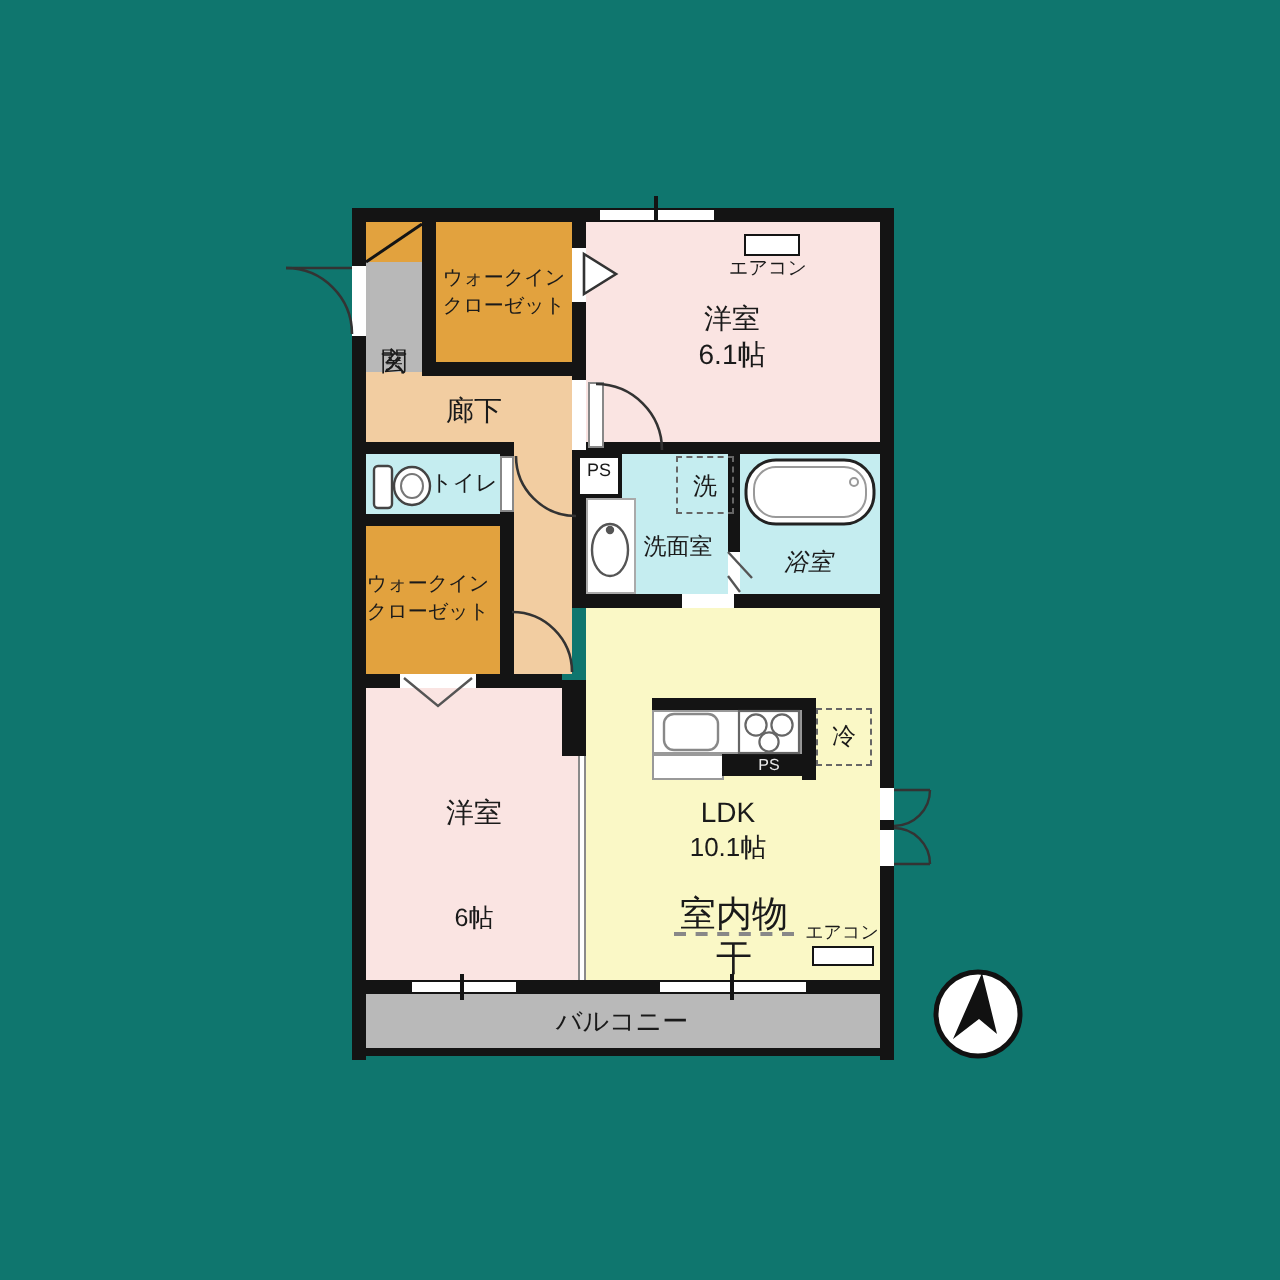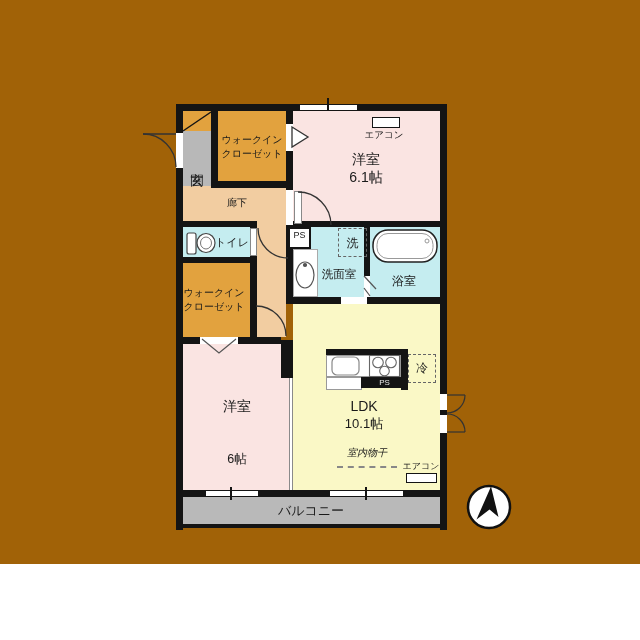--- a/index.html
+++ b/index.html
@@ -1,16 +1,16 @@
 <!DOCTYPE html>
 <html><head>
 <meta charset="utf-8">
 <style>
   html,body{margin:0;padding:0;background:#ffffff;}
-  #canvas{position:relative;width:640px;height:564px;background:#a16207;overflow:hidden;
+  #canvas{position:relative;width:640px;height:640px;background:#0f766e;overflow:hidden;
           font-family:"Liberation Sans","DejaVu Sans",sans-serif;color:#1a1a1a;}
   .abs{position:absolute;box-sizing:border-box;}
   .fill{position:absolute;box-sizing:border-box;}
   .wall{position:absolute;background:#141414;box-sizing:border-box;z-index:3;}
   .open{position:absolute;background:#ffffff;box-sizing:border-box;z-index:4;}
   .leaf{position:absolute;background:#ffffff;border:1px solid #888;box-sizing:border-box;z-index:5;}
   .win{position:absolute;background:#ffffff;border-top:1px solid #141414;border-bottom:1px solid #141414;box-sizing:border-box;z-index:4;}
   .tick{position:absolute;background:#141414;z-index:5;}
   .lbl{position:absolute;z-index:8;text-align:center;line-height:1.2;white-space:pre-line;}
   .box{position:absolute;box-sizing:border-box;z-index:6;}
@@ -153,30 +153,30 @@
     </g>
   </svg>
 
   <div class="lbl vert" style="left:189px;top:141px;height:46px;font-size:13px;">玄関</div>
   <div class="lbl" style="left:214px;top:133px;width:76px;font-size:10px;line-height:1.35;">ウォークイン
 クローゼット</div>
   <div class="lbl" style="left:181px;top:286px;width:66px;font-size:10px;line-height:1.35;">ウォークイン
 クローゼット</div>
   <div class="lbl" style="left:326px;top:151px;width:80px;font-size:14px;">洋室</div>
   <div class="lbl" style="left:326px;top:169px;width:80px;font-size:14px;">6.1帖</div>
-  <div class="lbl" style="left:207px;top:197px;width:60px;font-size:10px;">廊下</div>
+  <div class="lbl" style="left:207px;top:197px;width:60px;font-size:14px;">廊下</div>
   <div class="lbl" style="left:209px;top:236px;width:46px;font-size:11px;">トイレ</div>
   <div class="lbl" style="left:288px;top:230px;width:23px;font-size:9px;">PS</div>
   <div class="lbl" style="left:338px;top:236px;width:29px;font-size:12px;">洗</div>
   <div class="lbl" style="left:311px;top:268px;width:56px;font-size:11.5px;">洗面室</div>
-  <div class="lbl" style="left:382px;top:274px;width:44px;font-size:12px;">浴室</div>
+  <div class="lbl" style="left:382px;top:274px;width:44px;font-size:12px;font-style:italic;">浴室</div>
   <div class="lbl" style="left:356px;top:129px;width:56px;font-size:9.5px;">エアコン</div>
   <div class="lbl" style="left:197px;top:398px;width:80px;font-size:14px;">洋室</div>
   <div class="lbl" style="left:197px;top:416px;width:80px;font-size:12.5px;margin-top:36px;">6帖</div>
   <div class="lbl" style="left:324px;top:398px;width:80px;font-size:14px;">LDK</div>
   <div class="lbl" style="left:324px;top:416px;width:80px;font-size:13px;">10.1帖</div>
   <div class="lbl" style="left:408px;top:361px;width:28px;font-size:12px;">冷</div>
   <div class="lbl" style="left:361px;top:378px;width:47px;font-size:8px;color:#e8e8e8;z-index:9;">PS</div>
-  <div class="lbl" style="left:334px;top:447px;width:66px;font-size:10px;font-style:italic;">室内物干</div>
+  <div class="lbl" style="left:334px;top:447px;width:66px;font-size:18px;">室内物干</div>
   <div class="lbl" style="left:397px;top:461px;width:48px;font-size:9px;">エアコン</div>
   <div class="lbl" style="left:269px;top:503px;width:84px;font-size:13px;">バルコニー</div>
 
 </div>
 
 </body></html>

